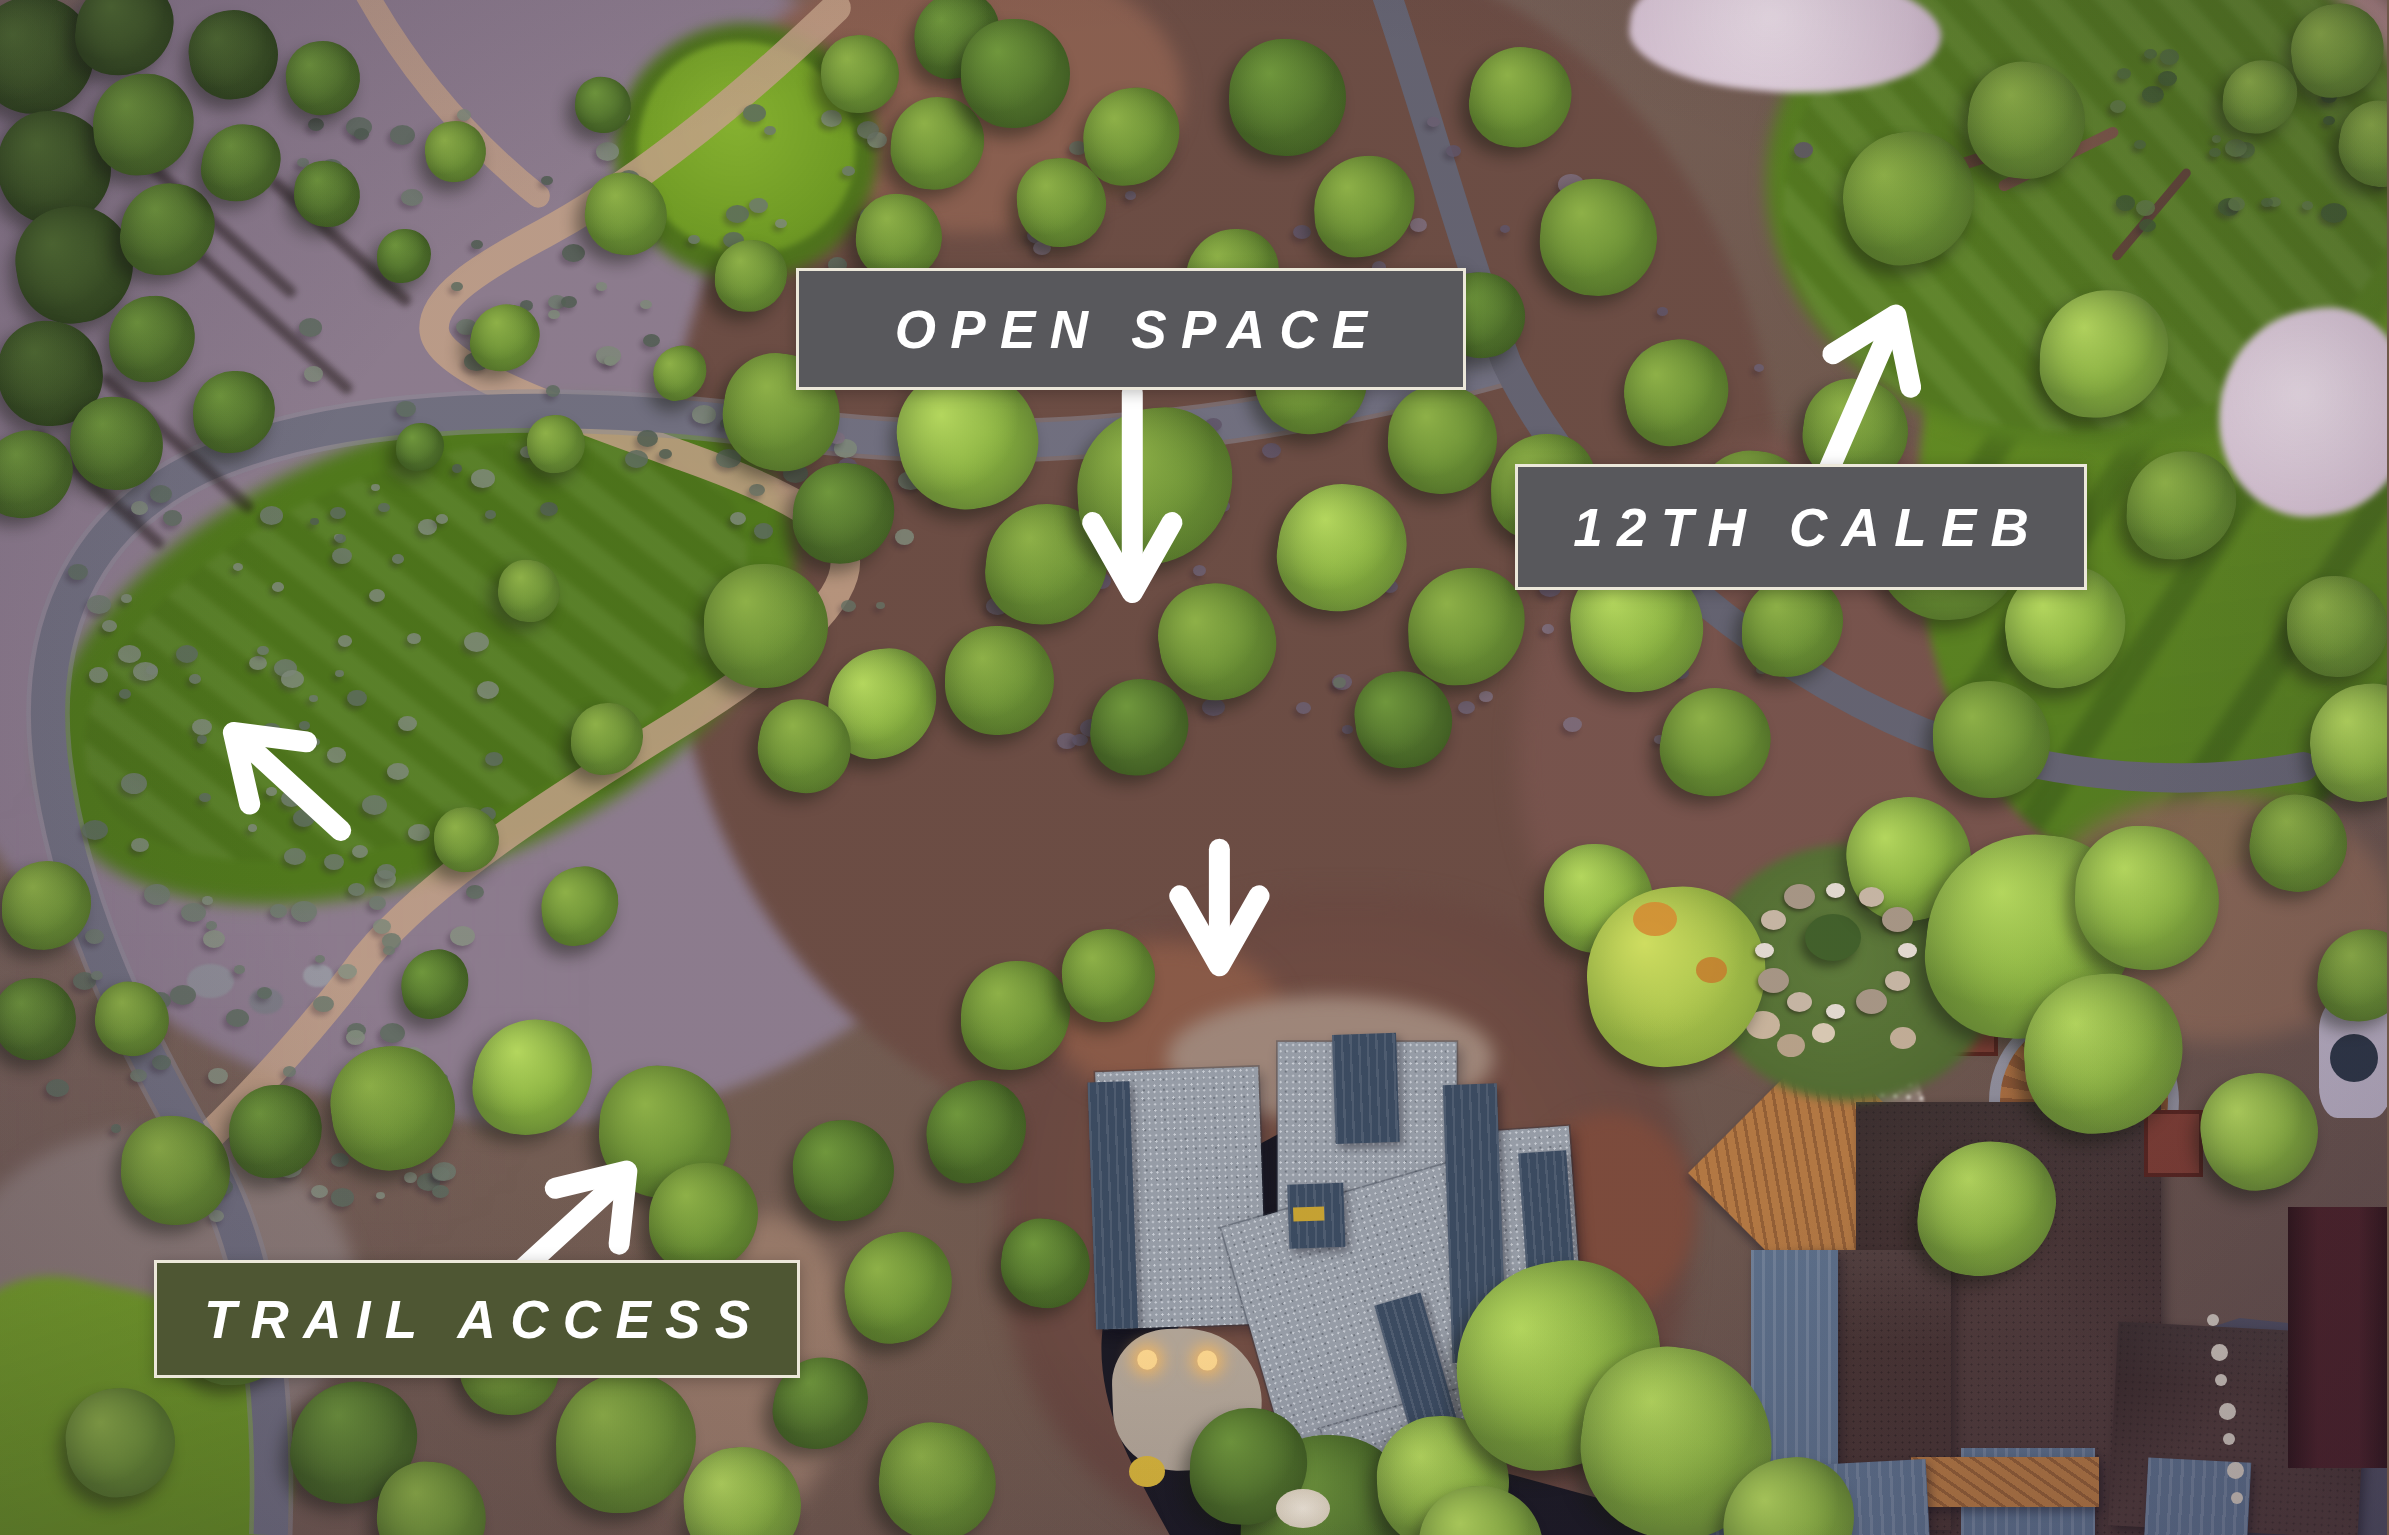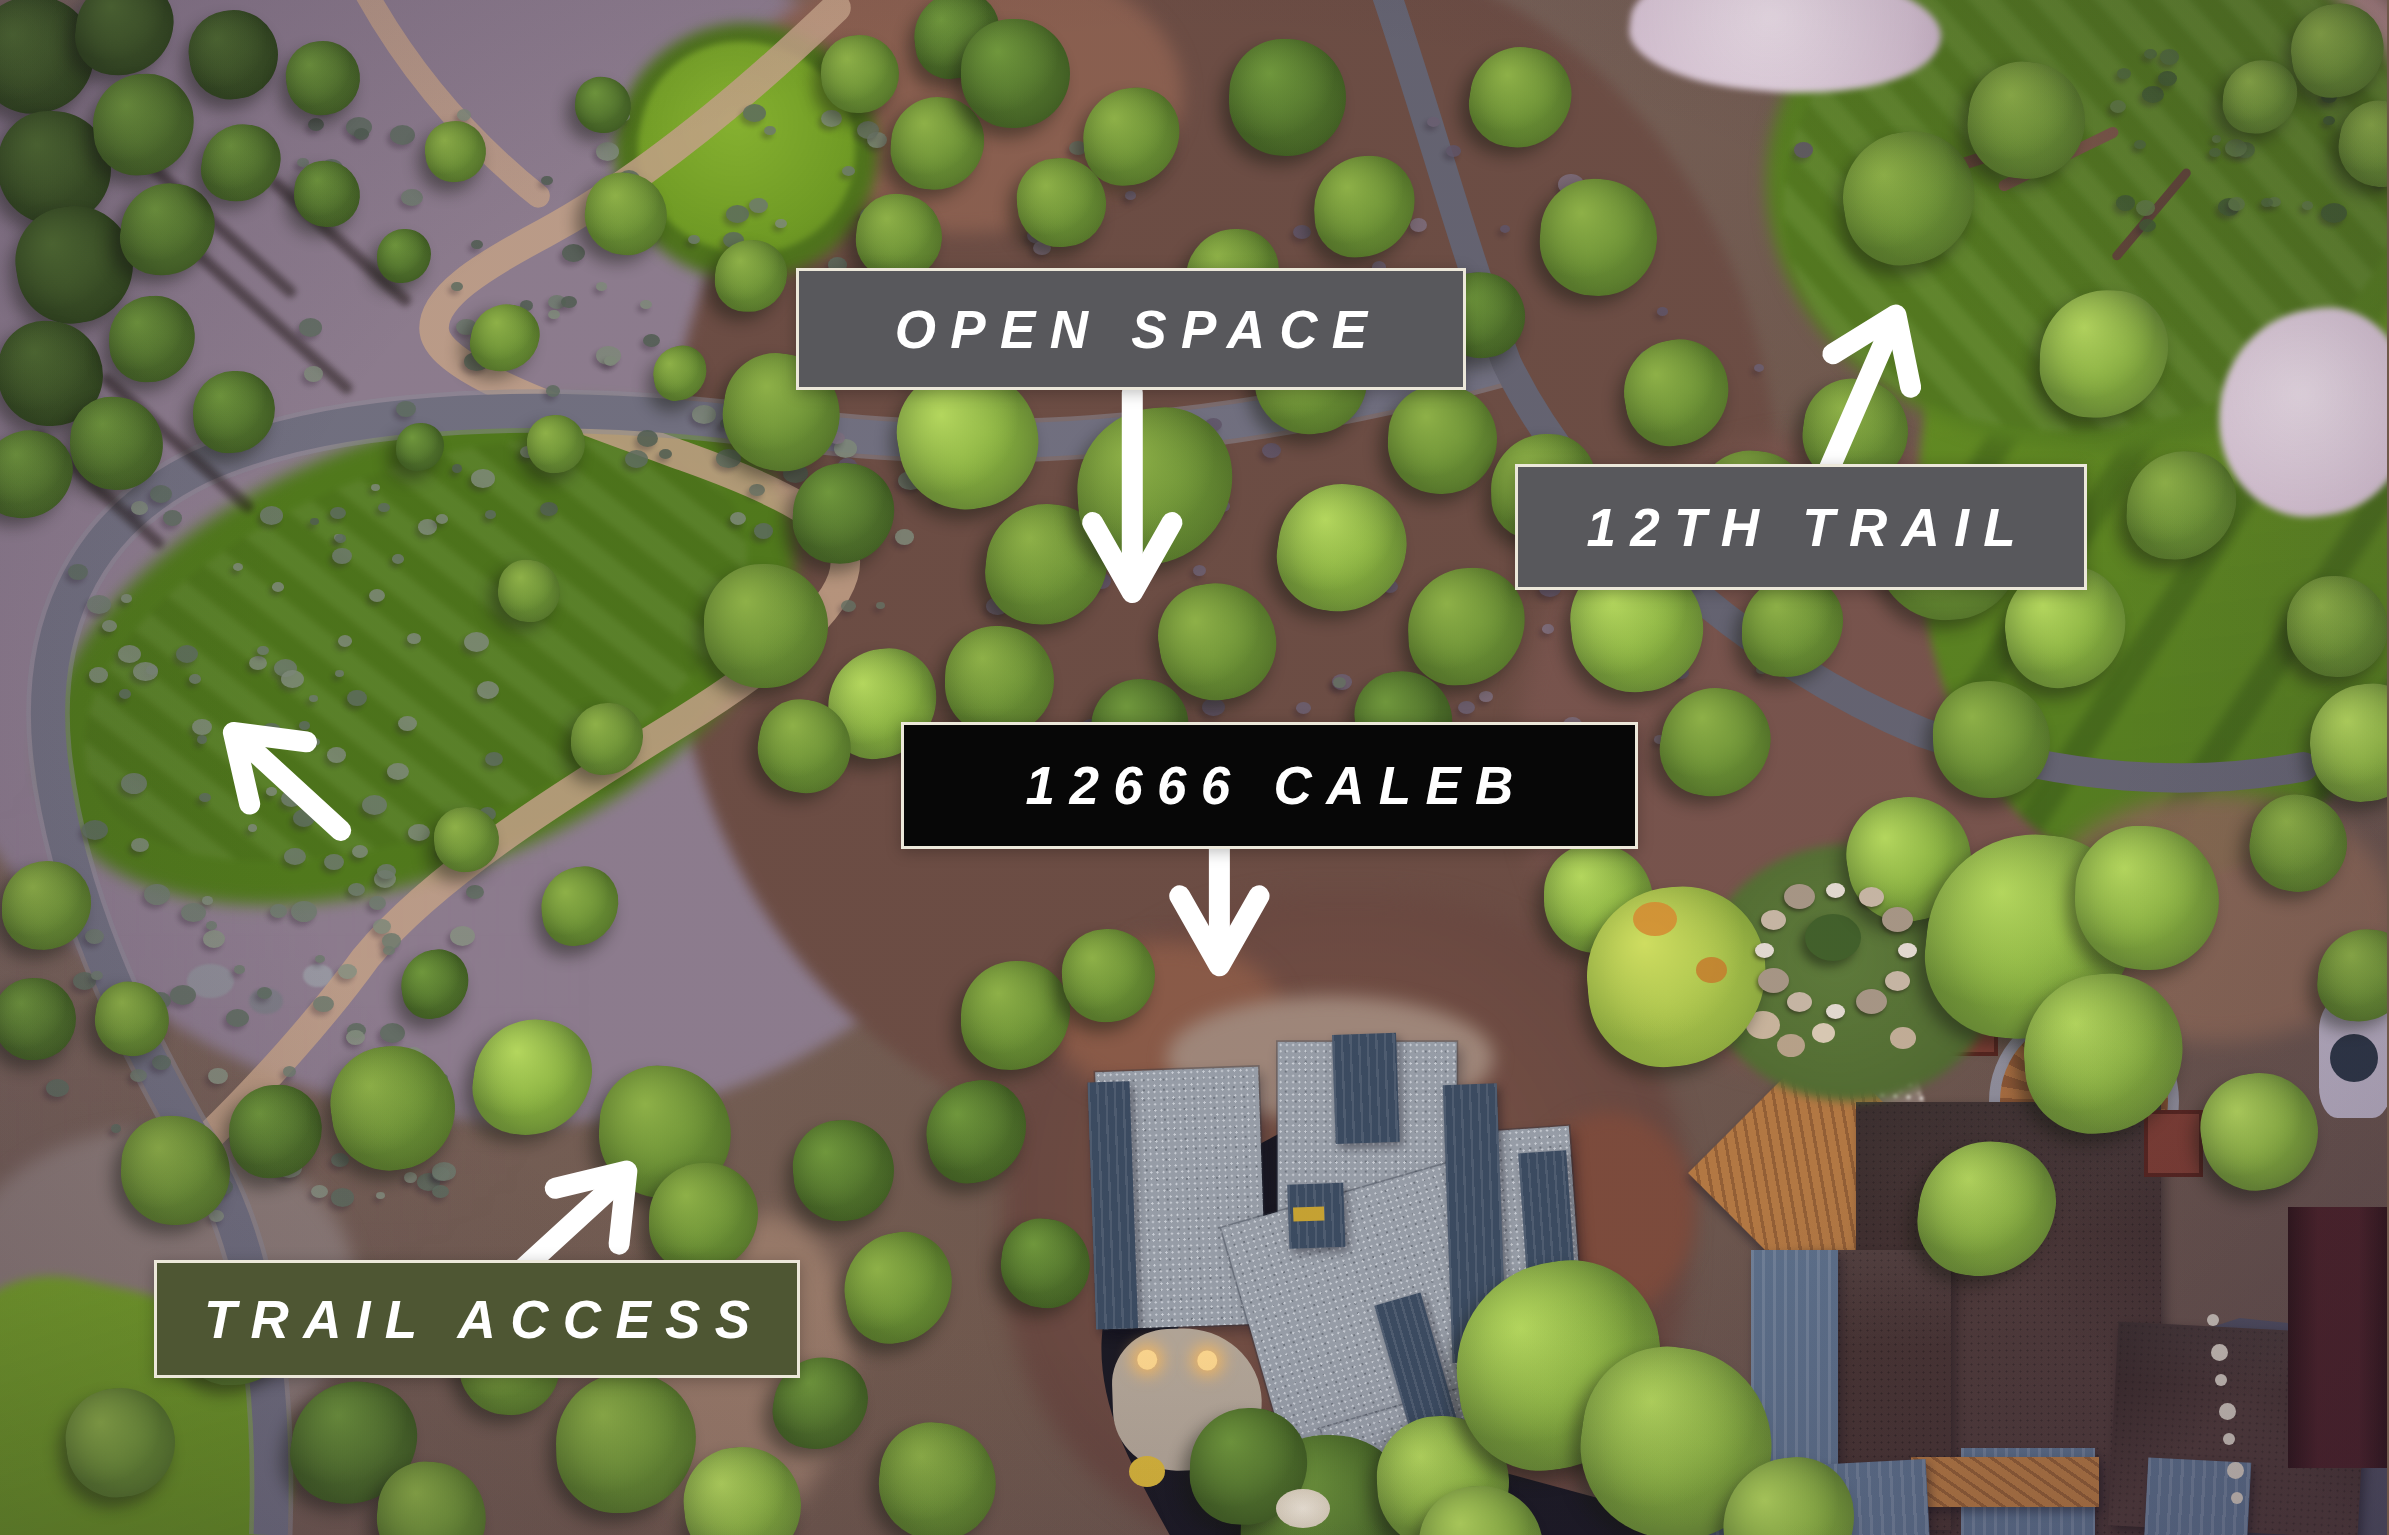--- a/index.html
+++ b/index.html
@@ -653,22 +653,19 @@
     <g>
       <path class="arrow" d="M672 1632 L790 1524"></path>
       <path class="arrow" d="M714 1528 L806 1506 L796 1600"></path>
     </g>
   </svg>
 
   <div class="label-box" style="left: 796px; top: 268px; width: 670px; height: 122px; background: rgb(88, 88, 92);">
     <span>OPEN SPACE</span>
   </div>
   <div class="label-box" style="left: 1515px; top: 464px; width: 572px; height: 126px; background: rgb(88, 88, 92);">
-    <span>12TH TRAIL</span>
-  </div>
-  <div class="label-box" style="left: 901px; top: 722px; width: 737px; height: 127px; background: rgb(7, 7, 7);">
-    <span>12666 CALEB</span>
+    <span>12TH CALEB</span>
   </div>
   <div class="label-box" style="left: 154px; top: 1260px; width: 646px; height: 118px; background: rgb(78, 86, 51);">
     <span>TRAIL ACCESS</span>
   </div>
 </div>
 
 
 </body></html>

